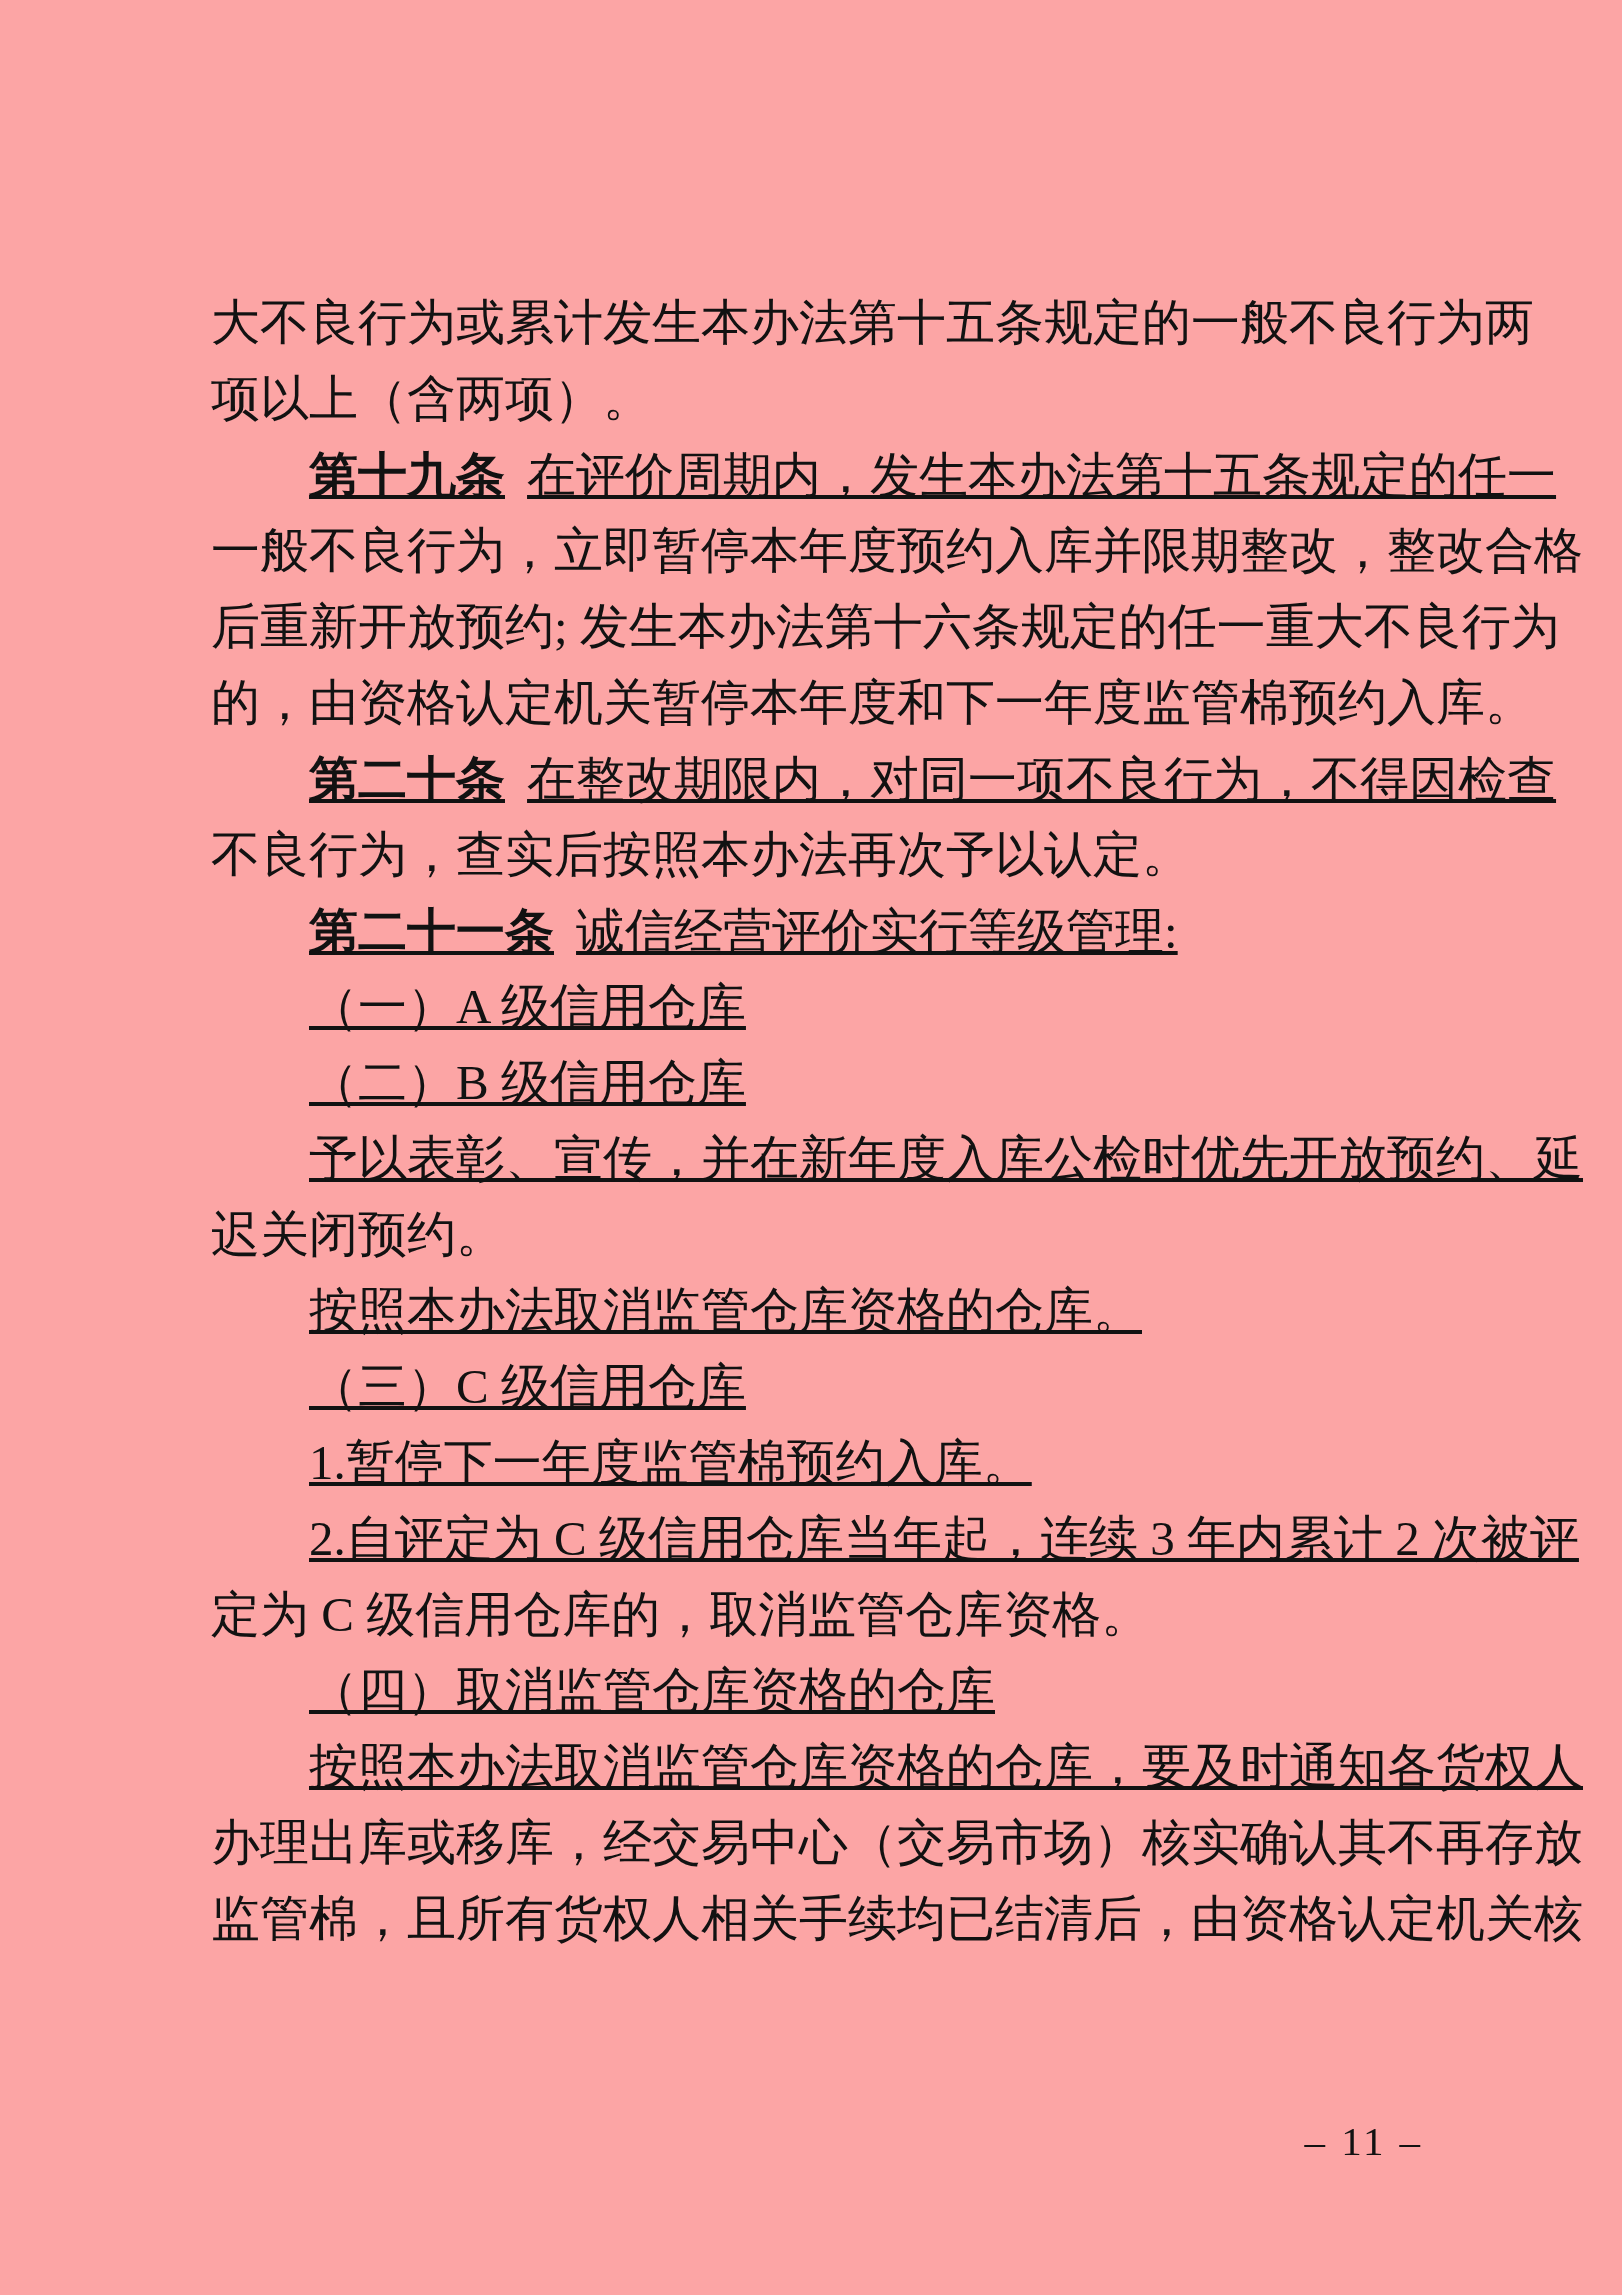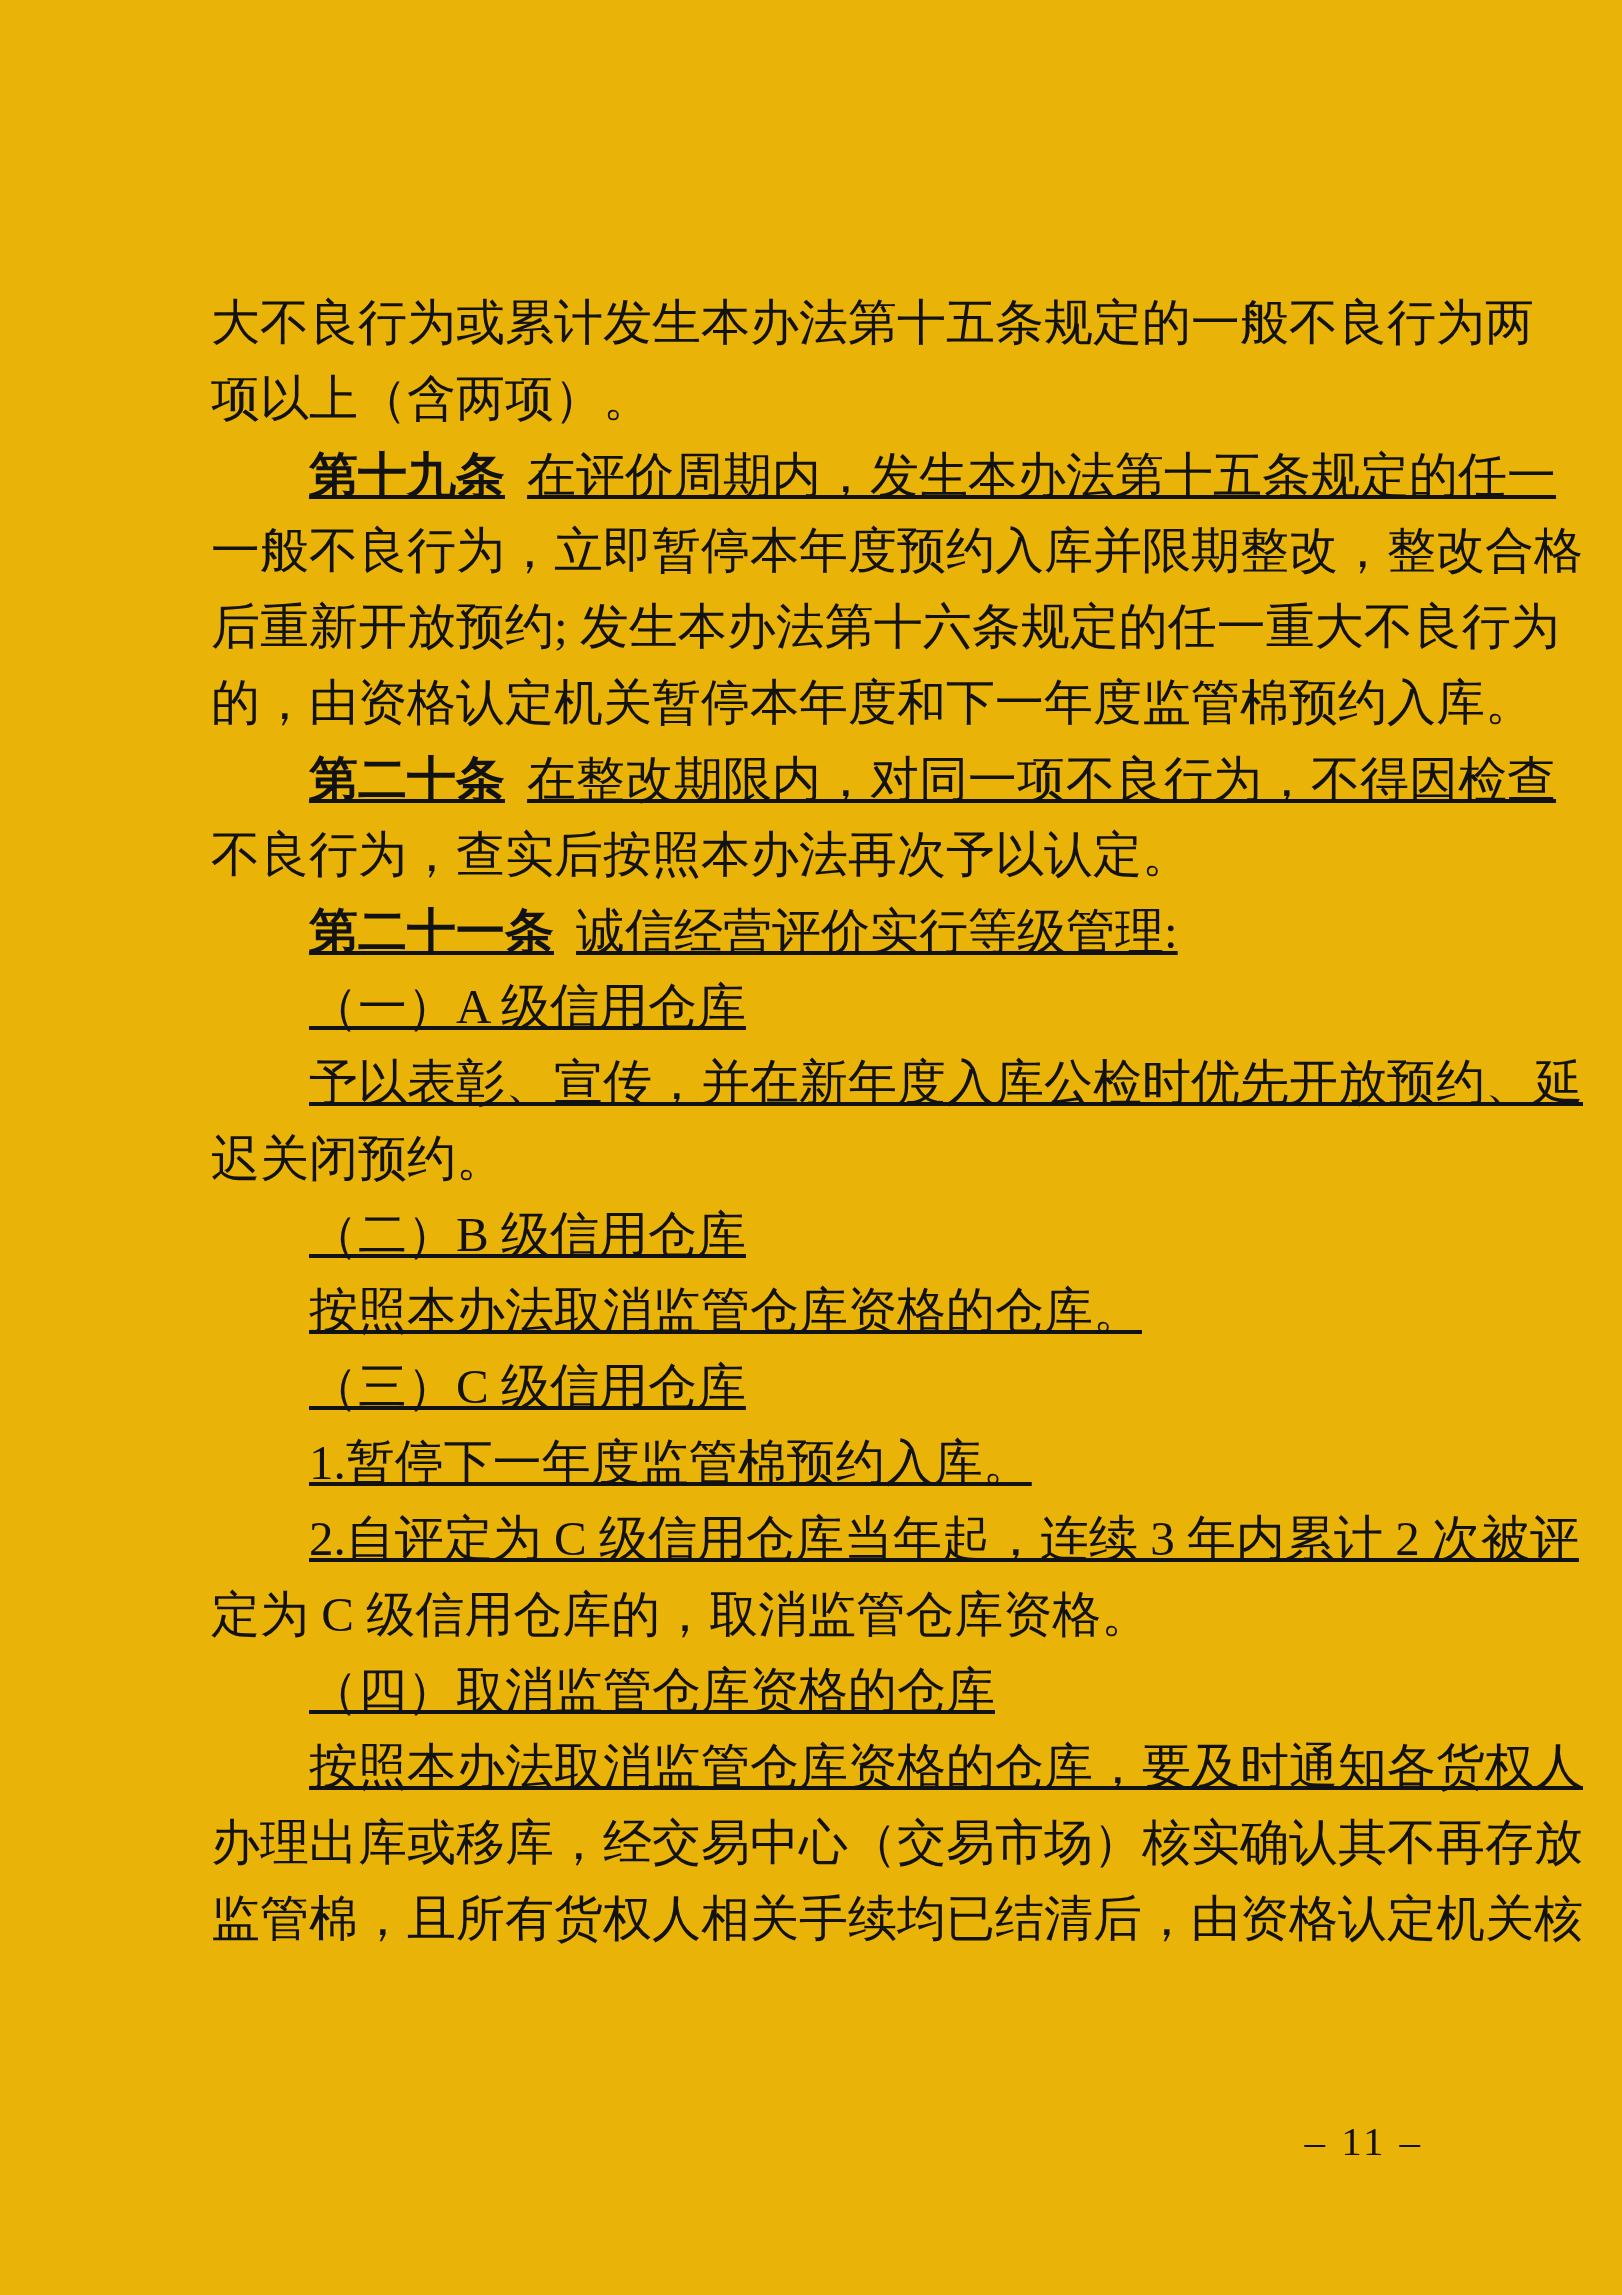--- a/index.html
+++ b/index.html
@@ -4,21 +4,21 @@
 <style>
   html, body {
     margin: 0;
     padding: 0;
     background: #ffffff;
   }
   .page {
     position: relative;
     width: 1623px;
     height: 2295px;
-    background: #eab308;
+    background: #fca5a5;
     color: #121212;
     font-family: "Liberation Serif", "DejaVu Serif", serif;
     overflow: hidden;
   }
   .doc-body {
     position: absolute;
     left: 211px;
     top: 285px;
     width: 1224px;
   }
@@ -75,25 +75,25 @@
         <div class="line indent fill"><span class="article-lead">第二十条</span><span>在整改期限内，对同一项不良行为，不得因检查</span></div>
         <div class="line">不良行为，查实后按照本办法再次予以认定。</div>
       </div>
       <div class="paragraph">
         <div class="line indent"><span class="article-lead">第二十一条</span><span>诚信经营评价实行等级管理:</span></div>
       </div>
       <div class="paragraph">
         <div class="line indent">（一）A 级信用仓库</div>
       </div>
       <div class="paragraph">
+        <div class="line indent">（二）B 级信用仓库</div>
+      </div>
+      <div class="paragraph">
         <div class="line indent fill">予以表彰、宣传，并在新年度入库公检时优先开放预约、延</div>
         <div class="line">迟关闭预约。</div>
-      </div>
-      <div class="paragraph">
-        <div class="line indent">（二）B 级信用仓库</div>
       </div>
       <div class="paragraph">
         <div class="line indent">按照本办法取消监管仓库资格的仓库。</div>
       </div>
       <div class="paragraph">
         <div class="line indent">（三）C 级信用仓库</div>
       </div>
       <div class="paragraph">
         <div class="line indent">1.暂停下一年度监管棉预约入库。</div>
       </div>

